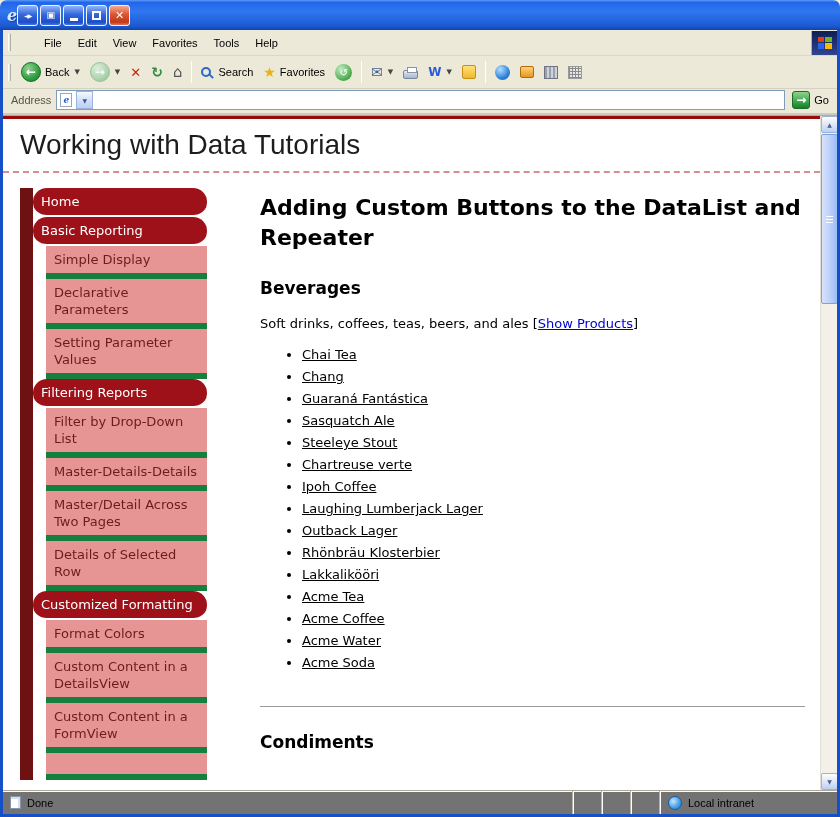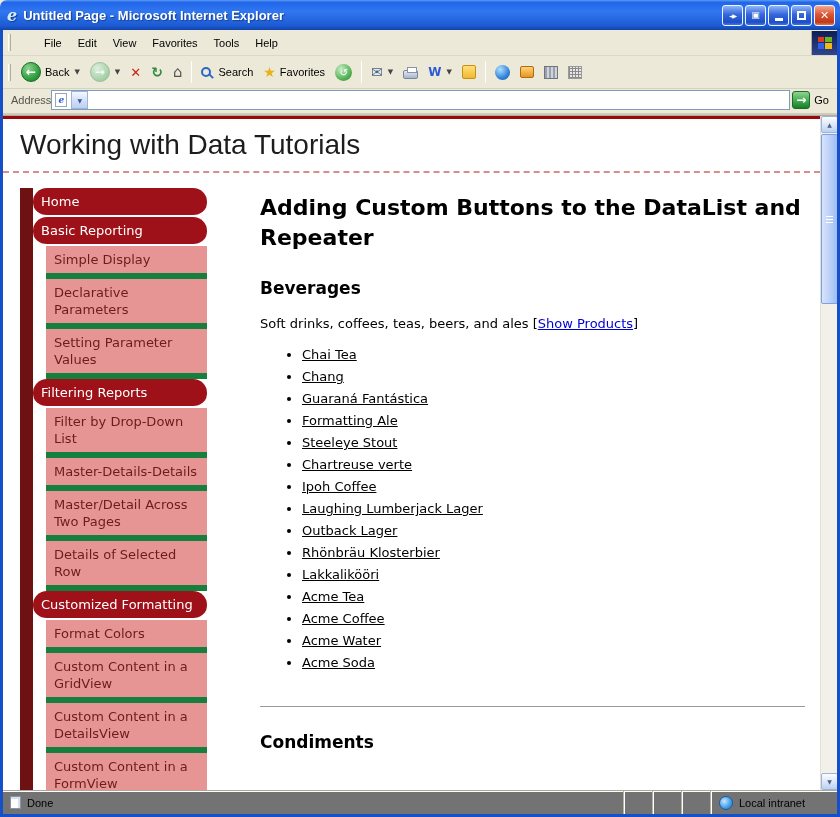--- a/index.html
+++ b/index.html
@@ -53,21 +53,21 @@
   .ic-word { color:#2a5bd7; font-weight:bold; font-size:12px; }
   .ic-msgr { width:14px; height:14px; background:linear-gradient(#ffe07a,#f0b830); border:1px solid #c89010; border-radius:2px; display:inline-block; }
   .ic-ball { width:15px; height:15px; border-radius:50%; background:radial-gradient(circle at 35% 30%,#aee0ff,#2f7fd8 62%,#1b5cb0); display:inline-block; }
   .ic-folders { width:14px; height:12px; background:linear-gradient(#ffd27a,#e8961f); border:1px solid #b06a10; border-radius:2px; display:inline-block; }
   .ic-building { width:14px; height:13px; background:repeating-linear-gradient(90deg,#9aa0ac 0 2px,#cfd4dc 2px 4px); border:1px solid #6e7480; display:inline-block; }
   .ic-grid { width:14px; height:13px; background-color:#e8e8e8;
      background-image:repeating-linear-gradient(0deg,#8a8a8a 0 1px,transparent 1px 3px),repeating-linear-gradient(90deg,#8a8a8a 0 1px,transparent 1px 3px);
      border:1px solid #9a9a9a; display:inline-block; }
 
   
-  .addressbar { flex:0 0 25px; background:#ece9d8; display:flex; align-items:center; padding:1px 6px 3px 2px; border-bottom:2px solid #cfcbbc; font-size:11px; }
+  .addressbar { flex:0 0 25px; background:#ece9d8; display:flex; align-items:center; padding:1px 6px 3px 2px; border-bottom:2px solid #cfcbbc; gap:5px; font-size:11px; }
   .addr-label { color:#56534a; padding-left:6px; }
   .addr-input { flex:1; height:20px; background:#fff; border:1px solid #7f9db9; display:flex; align-items:center; padding-left:3px; gap:4px; }
   .favicon { width:12px; height:14px; background:#fff; border:1px solid #9aa7b8; position:relative; flex:0 0 auto;
      color:#2a5bd7; font:bold italic 9px "DejaVu Serif",serif; text-align:center; line-height:13px; }
   .addr-url { flex:1; border:none; outline:none; font:11px "Liberation Sans",sans-serif; color:#000; background:transparent; }
   .addr-drop { width:17px; height:18px; background:linear-gradient(180deg,#f4f8fe,#cfdcf8 60%,#bcd0f2); border:1px solid #9ab4dd; display:grid; place-items:center; font-size:6px; color:#3a5a8c; }
   .go-btn { display:flex; align-items:center; gap:4px; padding:0 2px; }
   .go-icon { width:18px; height:18px; background:linear-gradient(180deg,#8fd48f,#2f9e3f 70%,#1f7a2c); border:1px solid #1a6b28; border-radius:3px; color:#fff; display:grid; place-items:center; font-size:12px; font-weight:bold; }
 
   
@@ -106,32 +106,31 @@
   .main ul { margin-top:16px; padding-left:42px; font-size:13px; list-style:disc;text-decoration:underline; }
   .main li { margin-bottom:7px; }
   .main hr { border:none; border-top:1px solid #9a9a9a; margin-top:36px; }
 
   
   .statusbar { flex:0 0 24px; background:#737373; border-top:1px solid #aca899; box-shadow:inset 0 1px 0 #fff;
     display:flex; align-items:center; font-size:11px; color:#000; }
   .sb-left { flex:1; display:flex; align-items:center; gap:6px; padding-left:7px; }
   .page-icon { width:11px; height:13px; background:#fff; border:1px solid #8a93a8; box-shadow:inset -2px 2px 0 #d8e0ee; }
   .sb-cell { width:29px; align-self:stretch; border-left:1px solid #b7b3a4; box-shadow:inset 1px 0 0 #fff; }
-  .sb-right { width:127px; align-self:stretch; border-left:1px solid #b7b3a4; box-shadow:inset 1px 0 0 #fff;
+  .sb-right { width:178px; align-self:stretch; border-left:1px solid #b7b3a4; box-shadow:inset 1px 0 0 #fff;
     display:flex; align-items:center; gap:6px; padding-left:8px; }
   .globe-icon { width:14px; height:14px; border-radius:50%; background:radial-gradient(circle at 35% 35%,#c6e6ff,#4aa3e8 55%,#1b6fd0); border:1px solid #1a5ca8; }
 </style>
 </head>
 <body>
 
 <div class="window">
 
   <div class="titlebar">
     <span class="ie-icon glyph">e</span>
-    <span class="win-title">Untitled Page - Microsoft Internet Explorer</span>
     <div class="win-buttons">
       <div class="win-btn glyph" style="font-size:6px;letter-spacing:-1px;">◄▶</div>
       <div class="win-btn glyph">▣</div>
       <div class="win-btn">
           <span class="g-min"></span>
         </div>
       <div class="win-btn">
           <span class="g-max"></span>
         </div>
       <div class="win-btn close glyph" style="font-size:11px;">✕</div>
@@ -246,35 +245,34 @@
               <div class="toc-item">Simple Display</div>
               <div class="toc-item">Declarative Parameters</div>
               <div class="toc-item">Setting Parameter Values</div>
               <div class="toc-header">Filtering Reports</div>
               <div class="toc-item">Filter by Drop-Down List</div>
               <div class="toc-item">Master-Details-Details</div>
               <div class="toc-item">Master/Detail Across Two Pages</div>
               <div class="toc-item">Details of Selected Row</div>
               <div class="toc-header">Customized Formatting</div>
               <div class="toc-item">Format Colors</div>
-              <div class="toc-item">Custom Content in a GridView</div>
               <div class="toc-item">Custom Content in a DetailsView</div>
               <div class="toc-item">Custom Content in a FormView</div>
               <div class="toc-item"></div>
             </div>
           <div class="main">
             <h1>Adding Custom Buttons to the DataList and Repeater</h1>
             <div>
                 <h2>Beverages</h2>
                 <p>Soft drinks, coffees, teas, beers, and ales [<a href="#">Show Products</a>]</p>
                 <ul>
                   <li>Chai Tea</li>
                   <li>Chang</li>
                   <li>Guaraná Fantástica</li>
-                  <li>Formatting Ale</li>
+                  <li>Sasquatch Ale</li>
                   <li>Steeleye Stout</li>
                   <li>Chartreuse verte</li>
                   <li>Ipoh Coffee</li>
                   <li>Laughing Lumberjack Lager</li>
                   <li>Outback Lager</li>
                   <li>Rhönbräu Klosterbier</li>
                   <li>Lakkalikööri</li>
                   <li>Acme Tea</li>
                   <li>Acme Coffee</li>
                   <li>Acme Water</li>

